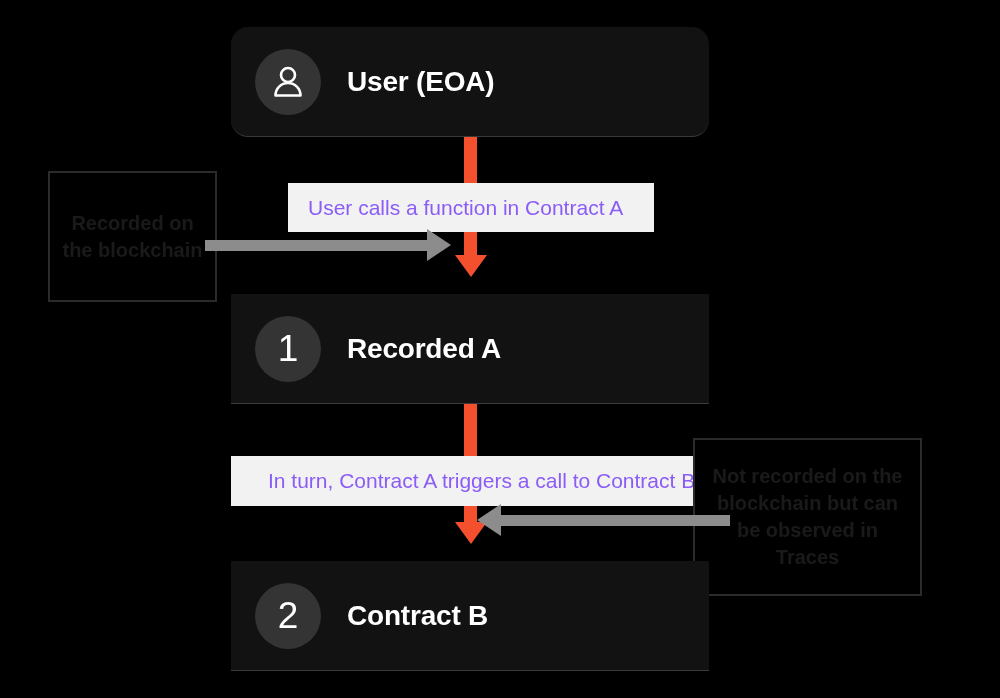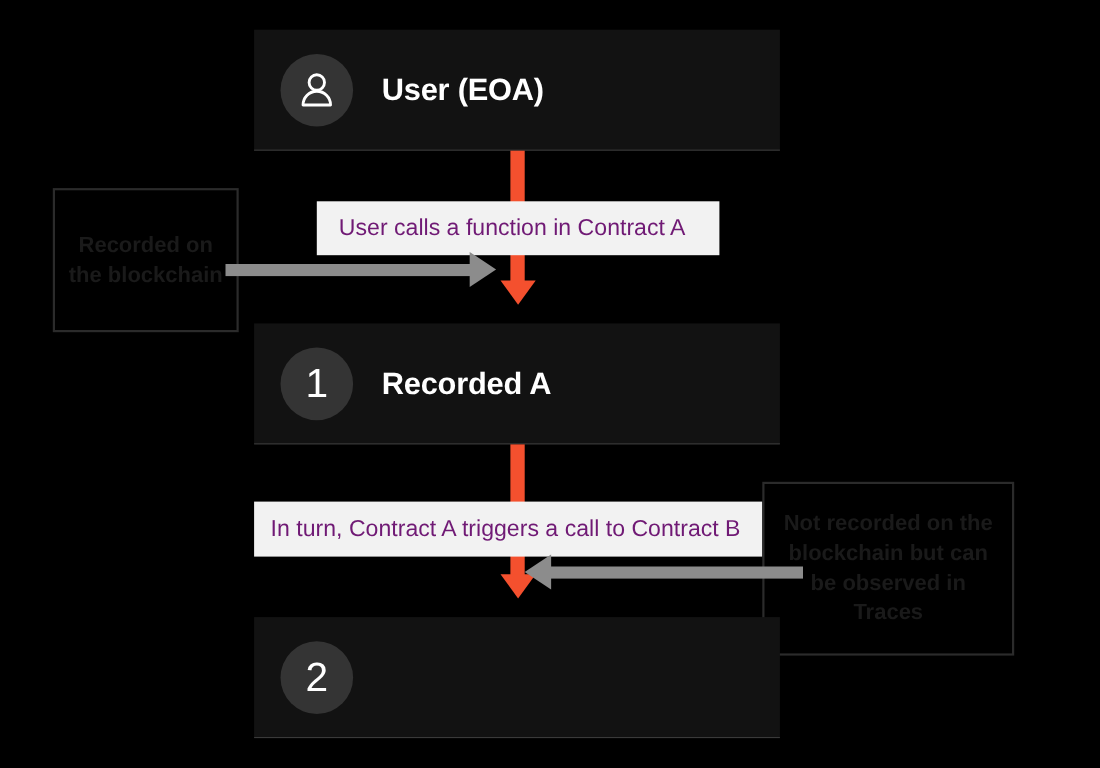--- a/index.html
+++ b/index.html
@@ -24,21 +24,21 @@
     position: absolute;
     left: 231px;
     width: 478px;
     height: 110px;
     background: #121212;
     border-bottom: 1px solid #3a3a3a;
     display: flex;
     align-items: center;
     padding-left: 24px;
   }
-  .node-user     { top: 27px; }
+  .node-user     { top: 27px; border-radius: 17px; }
   .node-contract-a { top: 294px; }
   .node-contract-b { top: 561px; }
 
   .badge {
     width: 66px;
     height: 66px;
     border-radius: 50%;
     background: #343434;
     flex: 0 0 66px;
     display: flex;
@@ -82,33 +82,33 @@
   }
   .conn-head-1 { top: 255px; }
   .conn-head-2 { top: 522px; }
 
   
   .chip {
     position: absolute;
     background: #F2F2F2;
     display: flex;
     align-items: center;
-    color: #701a75;
+    color: #8b5cf6;
     font-size: 21px;
     white-space: nowrap;
   }
   .chip-1 {
     left: 288px; top: 183px;
     width: 366px; height: 49px;
     padding-left: 20px;
   }
   .chip-2 {
     left: 231px; top: 456px;
     width: 480px; height: 50px;
-    padding-left: 15px;
+    padding-left: 37px;
   }
 
   
   .annot {
     position: absolute;
     background: #000000;
     border: 2px solid #2b2b2b;
     color: #1a1a1a;
     font-size: 20px;
     font-weight: bold;
@@ -198,15 +198,16 @@
   <div class="annot annot-right">
     <span>Not recorded on the blockchain but can be observed in Traces</span>
   </div>
   <div class="garrow garrow-rl"></div>
   <div class="garrow-head garrow-head-l"></div>
 
   <div class="node node-contract-b">
     <div class="badge">
       <span>2</span>
     </div>
+    <div class="node-title">Contract B</div>
   </div>
 
 </div>
 
 </body></html>

